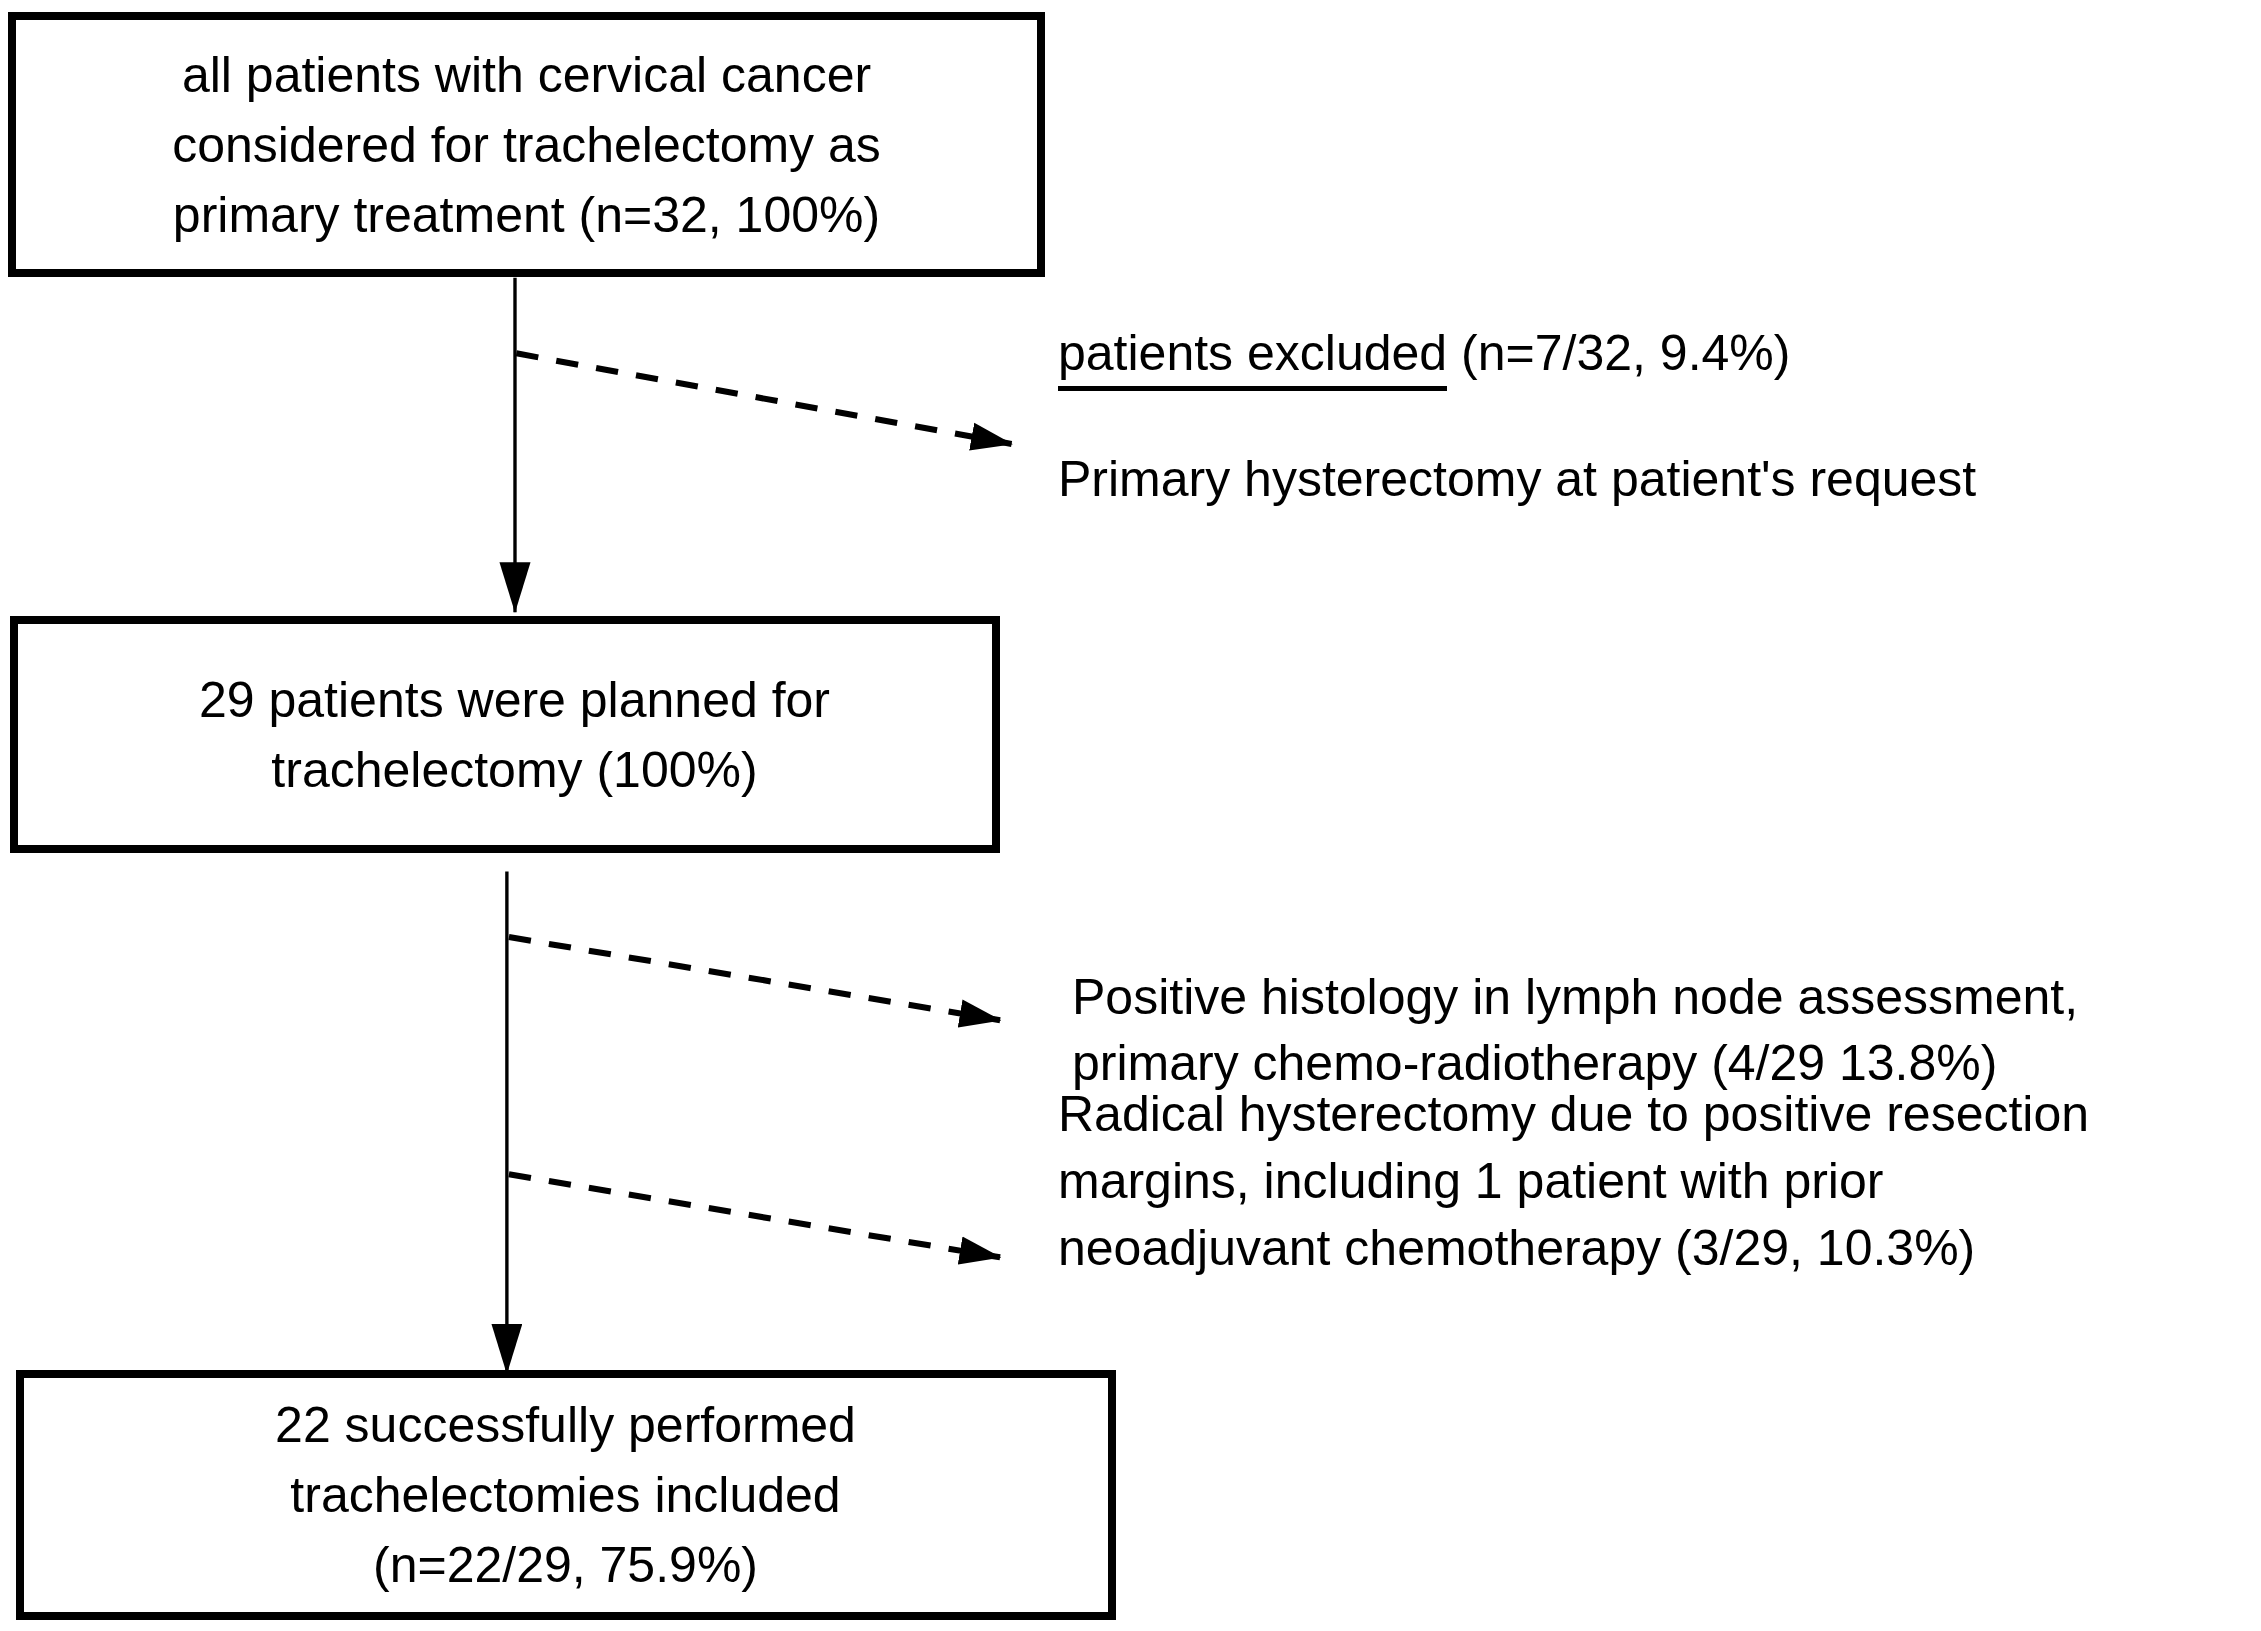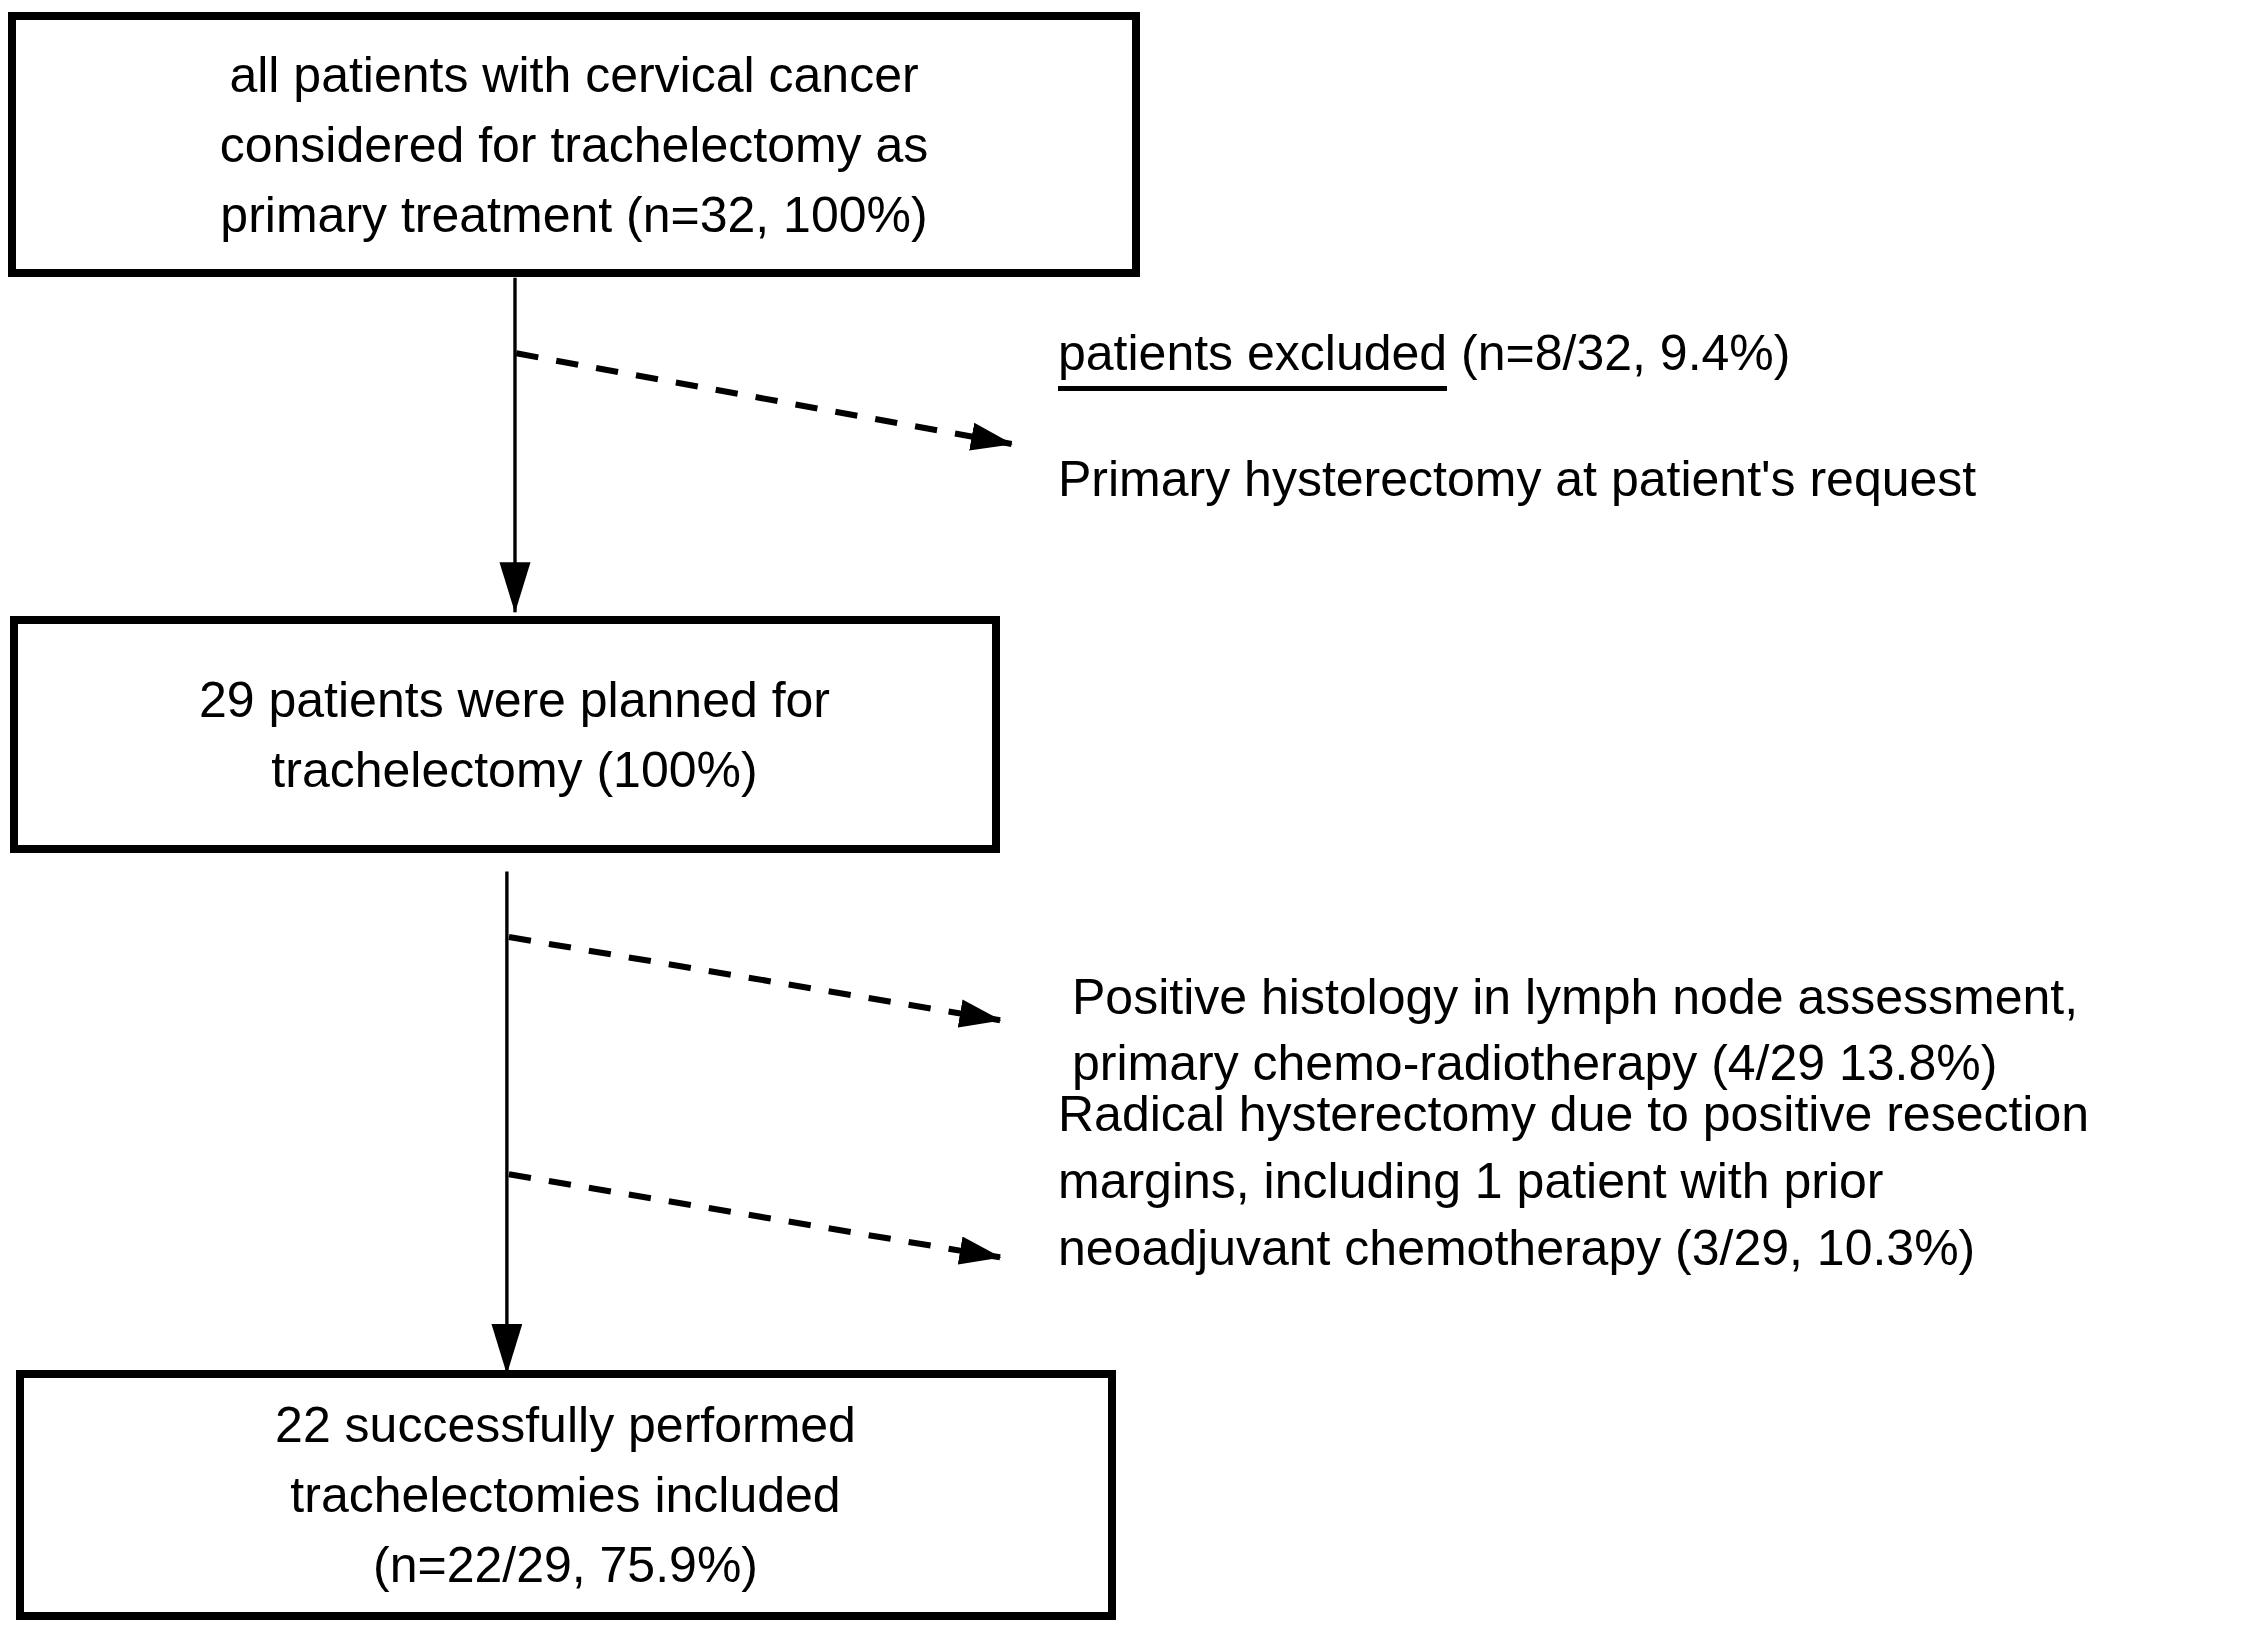--- a/index.html
+++ b/index.html
@@ -28,21 +28,21 @@
     flex-direction: column;
     align-items: center;
     justify-content: center;
     text-align: center;
     font-size: 50px;
     line-height: 70px;
     white-space: nowrap;
   }
   .flow-box span { display: block; }
 
-  #box1 { left: 8px;  top: 12px;   width: 1132px; height: 265px; }
+  #box1 { left: 8px;  top: 12px;   width: 1037px; height: 265px; }
   #box2 { left: 10px;  top: 616px;  width: 990px; height: 237px; padding-left: 19px; }
   #box3 { left: 15.5px;  top: 1370px; width: 1100px; height: 250px; }
 
   .rtext {
     position: absolute;
     left: 1058px;
     font-size: 50px;
     line-height: 66px;
     white-space: nowrap;
   }
@@ -98,21 +98,21 @@
     <span>trachelectomy (100%)</span>
   </div>
 
   <div class="flow-box" id="box3">
     <span>22 successfully performed</span>
     <span>trachelectomies included</span>
     <span>(n=22/29, 75.9%)</span>
   </div>
 
   <div class="rtext" id="excl1">
-    <span class="u inline">patients excluded</span><span class="inline"> (n=8/32, 9.4%)</span>
+    <span class="u inline">patients excluded</span><span class="inline"> (n=7/32, 9.4%)</span>
   </div>
 
   <div class="rtext" id="note1">
     <span>Primary hysterectomy at patient's request</span>
   </div>
 
 
   <div class="rtext" id="note2">
     <span>Positive histology in lymph node assessment,</span>
     <span>primary chemo-radiotherapy (4/29 13.8%)</span>

